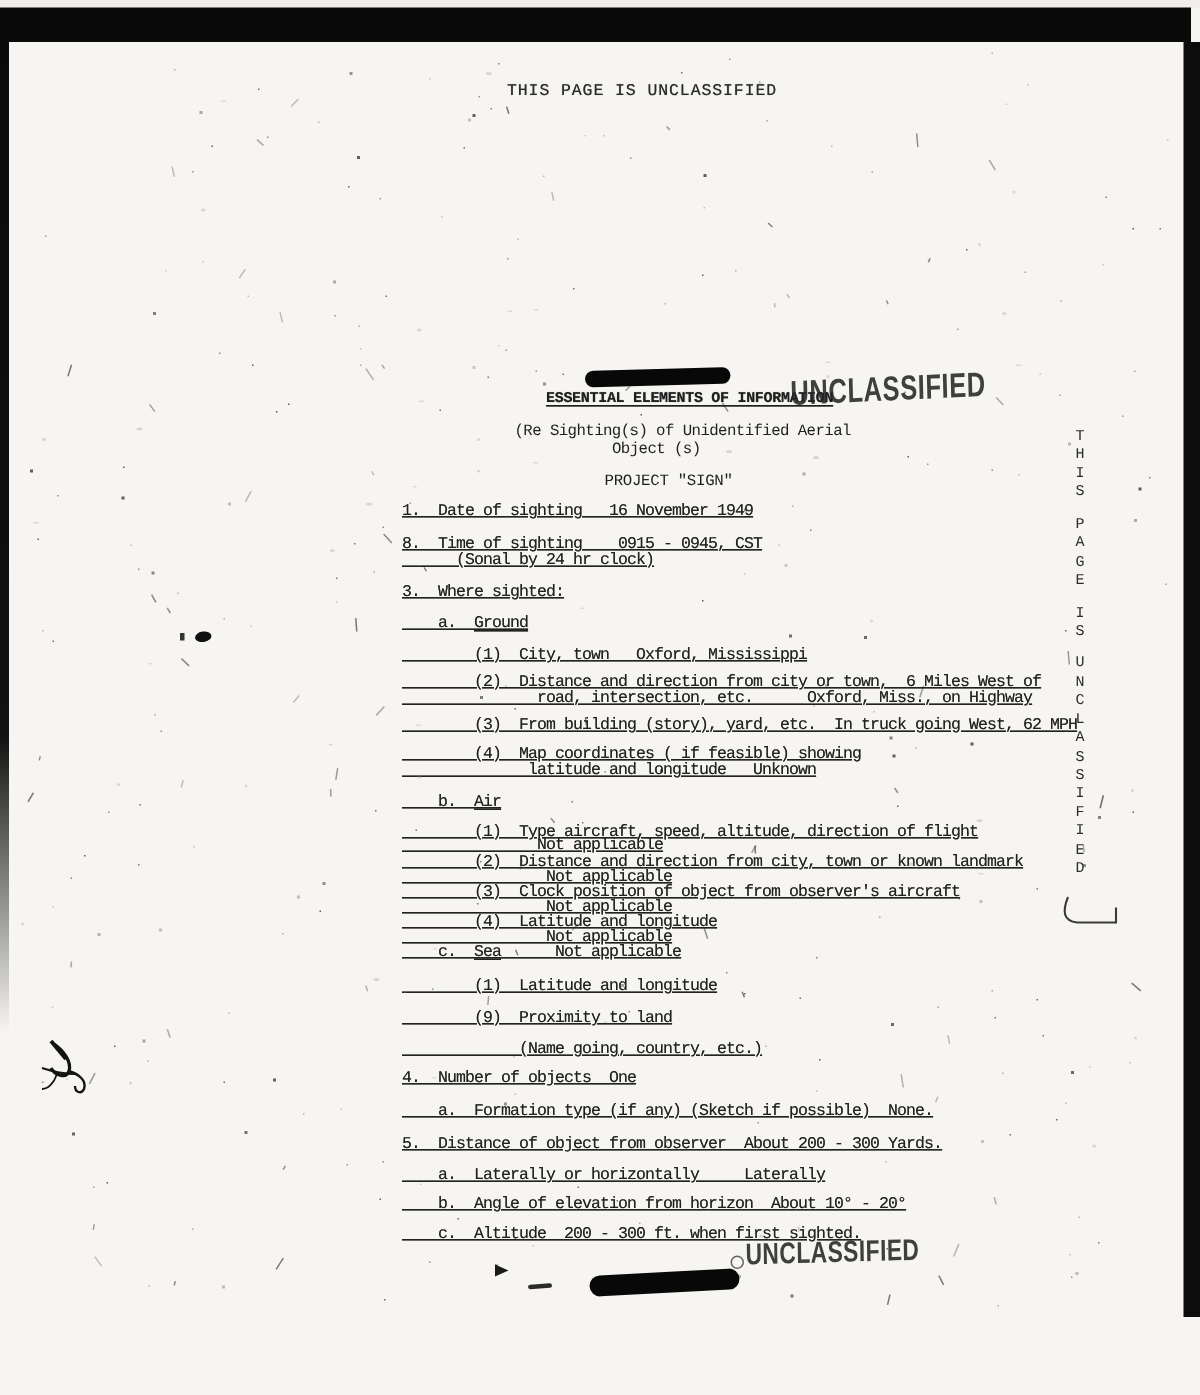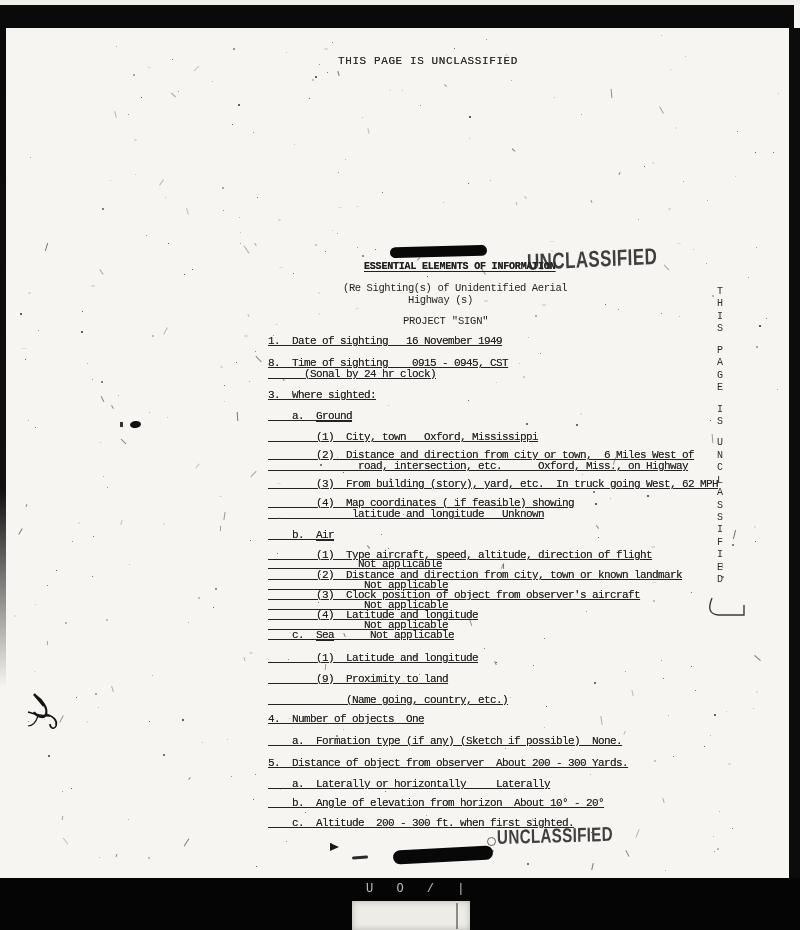--- a/index.html
+++ b/index.html
@@ -64,21 +64,21 @@
 <div class="screen">
 
   <div class="paper">
     <div class="banner">THIS PAGE IS UNCLASSIFIED</div>
 
     <div class="redaction r1"></div>
     <div class="stamp stamp-top">UNCLASSIFIED</div>
 
     <div class="title">ESSENTIAL ELEMENTS OF INFORMATION</div>
     <div class="sub1">(Re Sighting(s) of Unidentified Aerial</div>
-    <div class="sub2">Highway (s)</div>
+    <div class="sub2">Object (s)</div>
     <div class="project">PROJECT "SIGN"</div>
 
     <div id="typed-lines">
         <div class="line" style="top: 335px;"><span>1.  Date of sighting   16 November 1949</span></div>
         <div class="line" style="top: 357px;"><span>8.  Time of sighting    0915 - 0945, CST</span></div>
         <div class="line" style="top: 368px;"><span>      (Sonal by 24 hr clock)</span></div>
         <div class="line" style="top: 389px;"><span>3.  Where sighted:</span></div>
         <div class="line" style="top: 410px;"><span>    a.  </span><span class="u">Ground</span></div>
         <div class="line" style="top: 431px;"><span>        (1)  City, town   Oxford, Mississippi</span></div>
         <div class="line" style="top: 449px;"><span>        (2)  Distance and direction from city or town,  6 Miles West of</span></div>
@@ -525,20 +525,14 @@
         <span style="left: 86px; top: 721px; width: 2px; height: 2px; background: rgb(141, 141, 134); opacity: 0.3; border-radius: 50%;"></span>
         <span style="left: 387px; top: 405px; width: 3px; height: 1px; background: rgb(141, 141, 134); opacity: 0.3; border-radius: 50%;"></span>
       </div>
   </div>
 
   <div class="top-strip"></div>
   <div class="top-bar"></div>
   <div class="left-edge"></div>
   <div class="right-edge"></div>
 
-  <div class="bottom-band">
-    <div class="band-text">U O / |</div>
-    <div class="peek">
-        <i></i>
-      </div>
-  </div>
 
 </div>
 
 </body></html>

